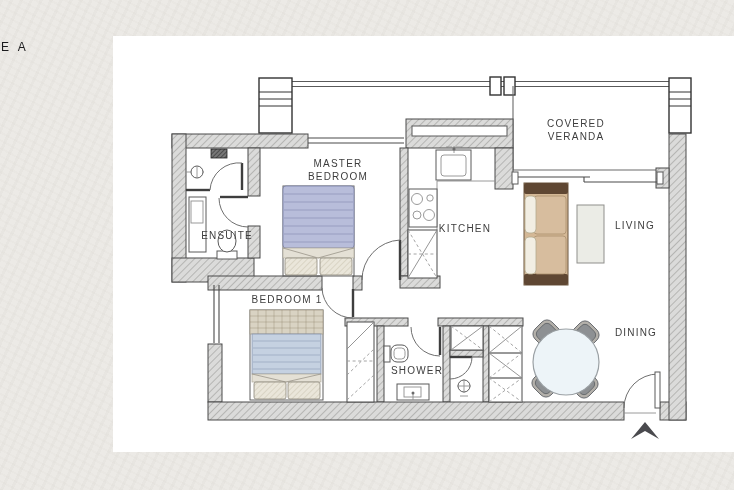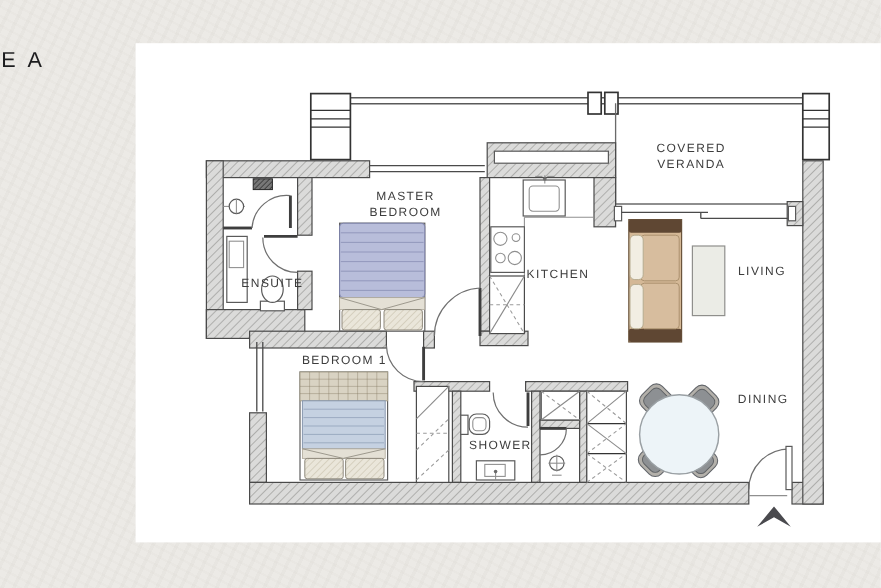--- a/index.html
+++ b/index.html
@@ -7,21 +7,21 @@
     width:734px;height:490px;overflow:hidden;
     font-family:"Liberation Sans",sans-serif;
     background:
       repeating-linear-gradient(115deg, rgba(205,202,195,.14) 0 3px, rgba(0,0,0,0) 3px 9px),
       repeating-linear-gradient(28deg, rgba(214,210,203,.12) 0 2px, rgba(0,0,0,0) 2px 7px),
       #ecEAe6;
   }
   .stage{position:relative;width:734px;height:490px;}
   .corner-label{
     position:absolute;left:1px;top:40px;
-    font-size:18px;letter-spacing:3px;color:#1c1c1e;
+    font-size:12px;letter-spacing:3px;color:#1c1c1e;
   }
   .card{
     position:absolute;left:113px;top:36px;width:621px;height:416px;
     background:#ffffff;
   }
   svg{position:absolute;left:0;top:0;}
   .wall{fill:url(#hatch);stroke:#4a4a4a;stroke-width:1;}
   .thin{stroke:#6a6a6a;stroke-width:1.1;fill:none;}
   .rail{stroke:#5a5a5a;stroke-width:1.2;fill:none;}
   .col{fill:#ffffff;stroke:#333;stroke-width:1.4;}

